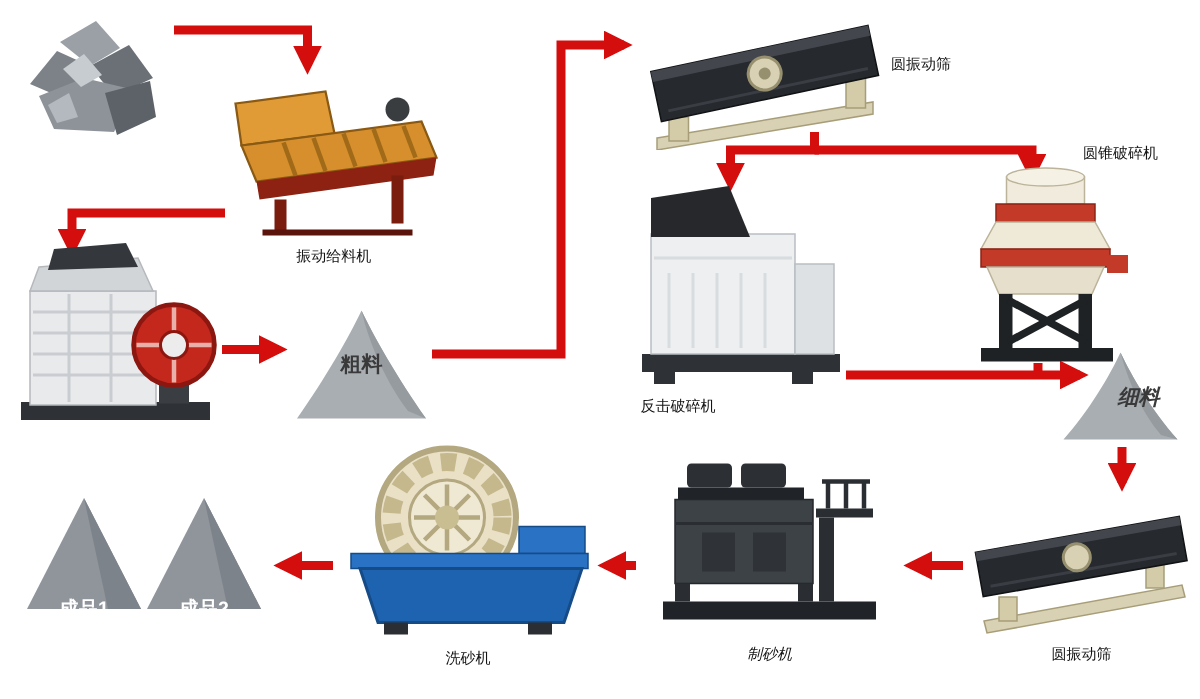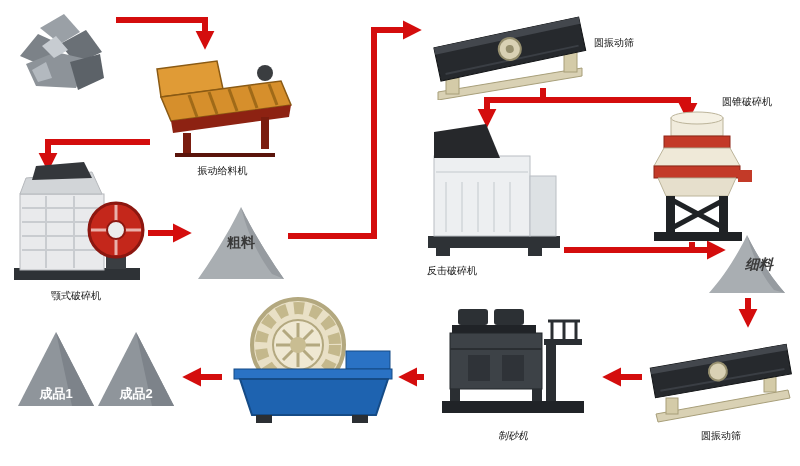--- a/index.html
+++ b/index.html
@@ -6,21 +6,21 @@
   html,body { background:#ffffff; }
   body { font-family:"Liberation Sans", sans-serif; }
   .canvas { position:relative; width:800px; height:466px; background:#fff; overflow:hidden; }
   .node { position:absolute; }
   .arrows { position:absolute; left:0; top:0; }
   .ar  { fill:none; stroke:#d40d0d; stroke-width:6; marker-end:url(#ah); }
   .ar2 { fill:none; stroke:#d40d0d; stroke-width:6; }
   .lbl { position:absolute; font-size:10px; color:#141414; white-space:nowrap; }
   .lbl.center { text-align:center; white-space:normal; }
   .cone-lbl { position:absolute; font-size:14px; font-weight:bold; color:#3a3a3a; text-align:center; }
-  .prod-lbl { position:absolute; font-size:13px; font-weight:bold; color:#ffffff; text-align:center; }
+  .prod-lbl { position:absolute; font-size:13px; font-weight:bold; color:#ffffff; text-align:center;margin-top:12px; }
 </style>
 </head>
 <body>
 
 <div class="canvas">
 
   <svg class="arrows" width="800" height="466" viewBox="0 0 800 466">
     <defs>
       <marker id="ah" viewBox="0 0 10 10" refX="7" refY="5" markerWidth="3.2" markerHeight="3.2" orient="auto" markerUnits="strokeWidth">
         <path d="M0,0 L10,5 L0,10 Z" fill="#d40d0d"></path>
@@ -86,21 +86,20 @@
       </g>
       <polygon points="20,30 86,24 96,46 14,46" fill="#d2d5d8" stroke="#b5b8bc"></polygon>
       <polygon points="30,18 78,14 86,30 26,32" fill="#34373b"></polygon>
       <rect x="100" y="107" width="20" height="14" fill="#3a3e42"></rect>
       <circle cx="110" cy="82" r="27" fill="#c4271b" stroke="#8c1710" stroke-width="3"></circle>
       <line x1="110" y1="57" x2="110" y2="107" stroke="#e9b0aa" stroke-width="3"></line>
       <line x1="85" y1="82" x2="135" y2="82" stroke="#e9b0aa" stroke-width="3"></line>
       <circle cx="110" cy="82" r="9" fill="#ececec" stroke="#8c1710" stroke-width="2"></circle>
     </svg>
   </div>
-  <div class="lbl center" style="left:6px; top:289px; width:140px;">颚式破碎机</div>
 
   <div class="node" style="left:194px; top:204px;">
     <svg width="94" height="78" viewBox="0 0 94 78">
       <path d="M47,3 C39,20 23,48 4,75 L90,75 C71,48 55,20 47,3 Z" fill="#a9aeb2"></path>
       <path d="M47,3 C51,20 60,46 78,70 L90,75 C71,48 55,20 47,3 Z" fill="#969ba0"></path>
     </svg>
   </div>
   <div class="cone-lbl" style="left:194px; top:234px; width:94px;">粗料</div>
 
   <div class="node" style="left:424px; top:2px;">
@@ -218,20 +217,21 @@
         <line x1="87" y1="37" x2="57" y2="67"></line>
       </g>
       <circle cx="72" cy="52" r="8" fill="#c9bd92"></circle>
       <rect x="120" y="58" width="44" height="18" fill="#2a72c4" stroke="#154b86"></rect>
       <rect x="8" y="76" width="158" height="10" fill="#2a72c4" stroke="#154b86"></rect>
       <polygon points="14,86 162,86 150,122 26,122" fill="#1e63b0" stroke="#154b86" stroke-width="2"></polygon>
       <rect x="30" y="122" width="16" height="8" fill="#2b2f33"></rect>
       <rect x="126" y="122" width="16" height="8" fill="#2b2f33"></rect>
     </svg>
   </div>
+  <div class="lbl center" style="left:226px; top:432px; width:172px;">洗砂机</div>
 
   <div class="node" style="left:14px; top:328px;">
     <svg width="84" height="82" viewBox="0 0 84 82">
       <polygon points="42,4 80,78 4,78" fill="#8f959b"></polygon>
       <polygon points="42,4 80,78 58,78" fill="#7d838a"></polygon>
     </svg>
   </div>
   <div class="prod-lbl" style="left:14px; top:385px; width:84px;">成品1</div>
 
   <div class="node" style="left:94px; top:328px;">

